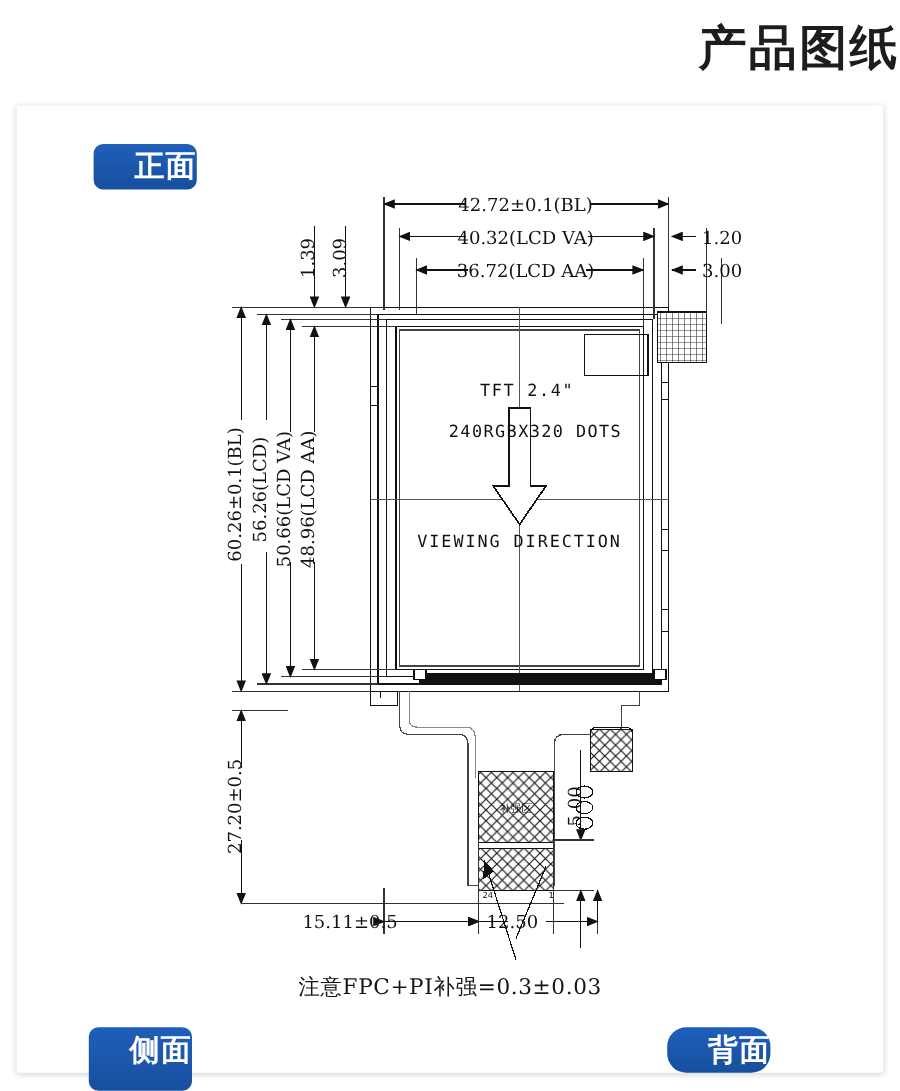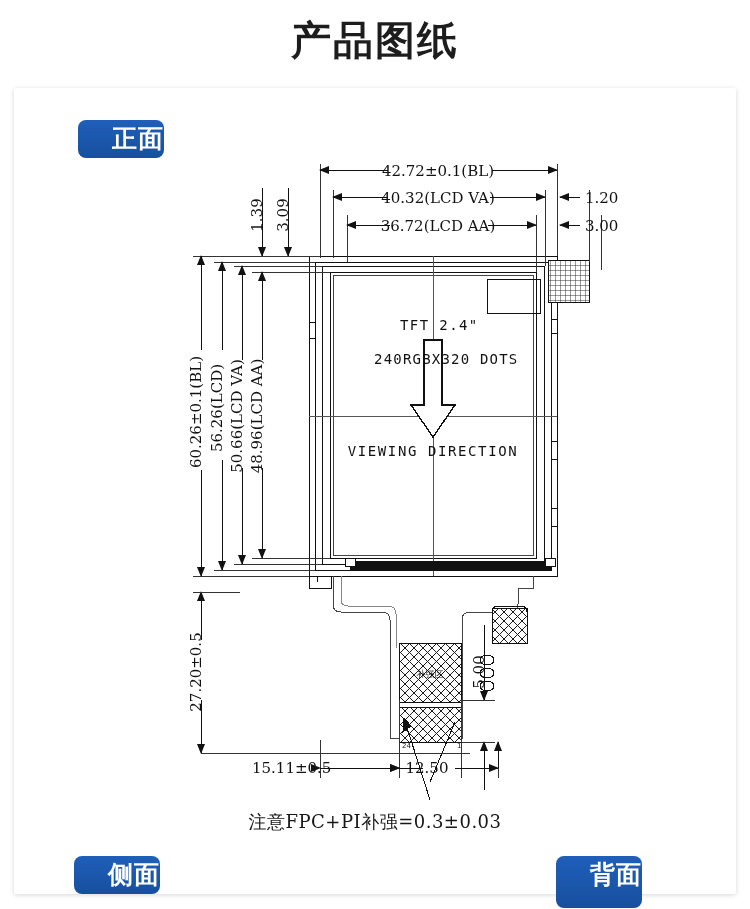--- a/index.html
+++ b/index.html
@@ -14,21 +14,21 @@
     font-family: "Liberation Sans", "DejaVu Sans", sans-serif;
     overflow: hidden;
   }
 
   
   .page-title {
     position: absolute;
     top: 14px;
     left: 0;
     width: 750px;
-    text-align: center;
+    text-align: right;
     font-family: "DejaVu Sans", "Liberation Sans", sans-serif;
     font-size: 40px;
     font-weight: 700;
     color: #1d1d1d;
     letter-spacing: 2px;
     line-height: 52px;
   }
 
   
   .card {
@@ -50,22 +50,22 @@
     color: #ffffff;
     font-family: "DejaVu Sans", "Liberation Sans", sans-serif;
     font-size: 25px;
     font-weight: 700;
     border-radius: 8px;
     text-align: right;
     line-height: 38px;
     letter-spacing: 1px;
   }
   .badge-front { left: 78px; top: 120px; width: 86px; height: 38px; }
-  .badge-side  { left: 74px; top: 856px; width: 86px; height: 38px; }
-  .badge-back  { left: 556px; top: 856px; width: 86px; height: 52px; }
+  .badge-side  { left: 74px; top: 856px; width: 86px; height: 53px; }
+  .badge-back  { left: 556px; top: 856px; width: 86px; height: 38px; border-radius: 16px; }
 
   
   .drawing {
     position: absolute;
     left: 0; top: 0;
     width: 594px; height: 909px;
     pointer-events: none;
   }
   svg { display: block; }
 

